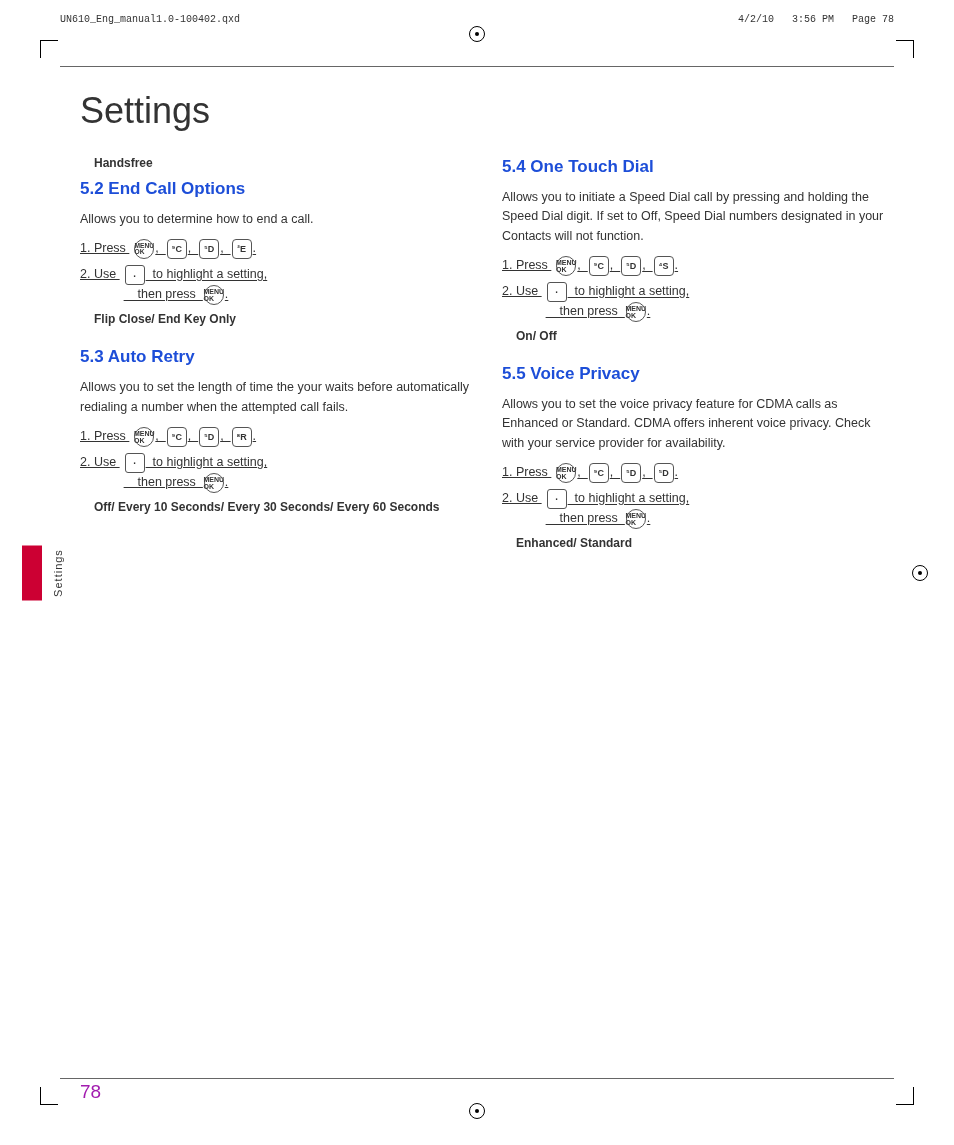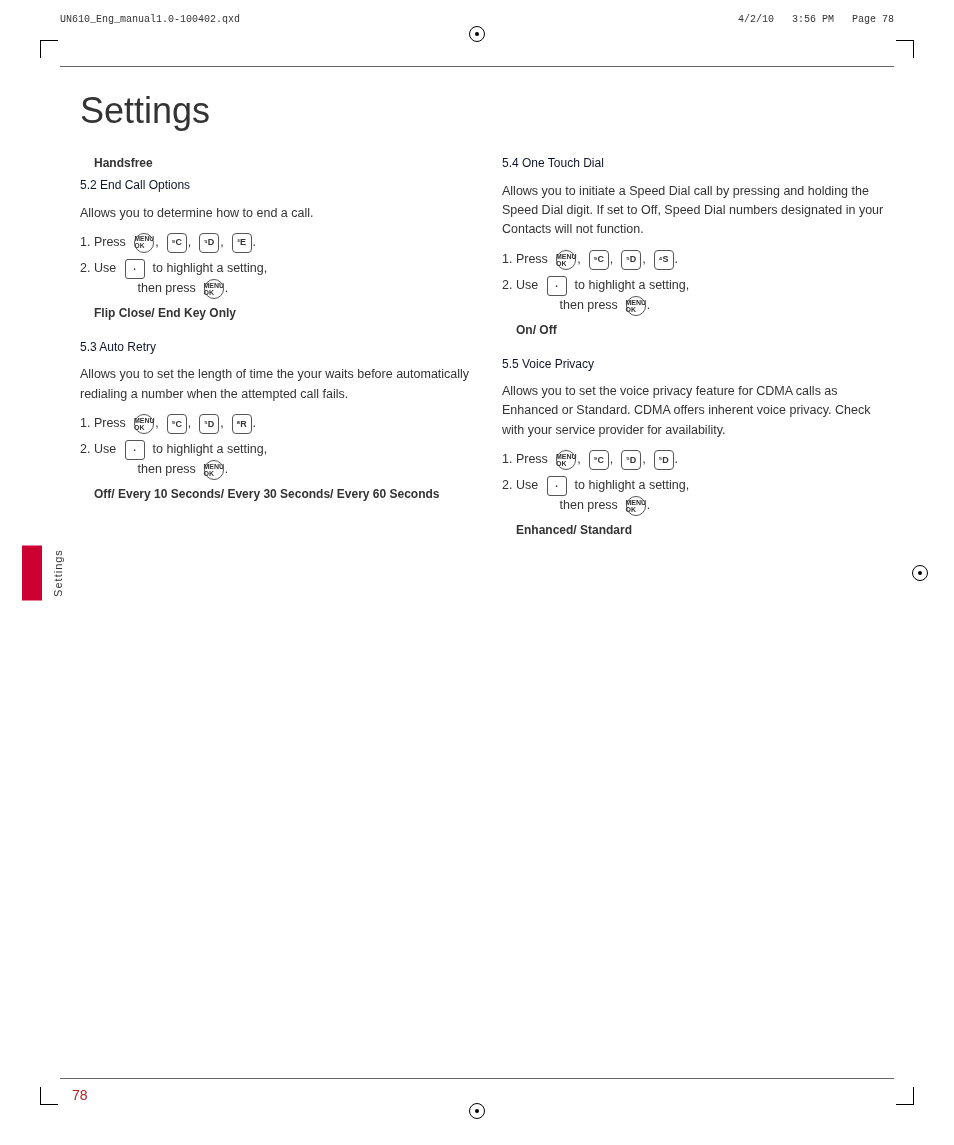--- a/index.html
+++ b/index.html
@@ -112,23 +112,23 @@
       transform: translateY(-50%);
       width: 20px;
       height: 55px;
       background: #cc0033;
     }
 
     
     .page-number {
       position: absolute;
       bottom: 42px;
-      left: 72px;
-      font-size: 14px;
-      color: #b91c1c;
+      left: 80px;
+      font-size: 19px;
+      color: #a21caf;
       font-family: Arial, sans-serif;
     }
 
     
     .main-content {
       position: absolute;
       top: 80px;
       left: 80px;
       right: 60px;
       bottom: 80px;
@@ -165,42 +165,43 @@
     
     .subsection-label {
       font-size: 12px;
       font-weight: bold;
       color: #333;
       margin-bottom: 8px;
       margin-left: 14px;
     }
 
     .section-title {
-      font-size: 12px;
-      color: #0f172a;
-      font-weight: normal;
+      font-size: 17px;
+      color: #1d4ed8;
+      font-weight: bold;
       margin-bottom: 10px;
       line-height: 1.3;
     }
 
     .section-body {
       font-size: 12.5px;
       color: #333;
       line-height: 1.55;
       margin-bottom: 10px;
     }
 
     .step {
       font-size: 12.5px;
       color: #333;
       line-height: 1.55;
       margin-bottom: 6px;
       display: flex;
       align-items: flex-start;
       gap: 4px;
+      text-decoration: underline;
     }
 
     .step-text {
       flex: 1;
     }
 
     .step-note {
       font-size: 12px;
       font-weight: bold;
       color: #333;

